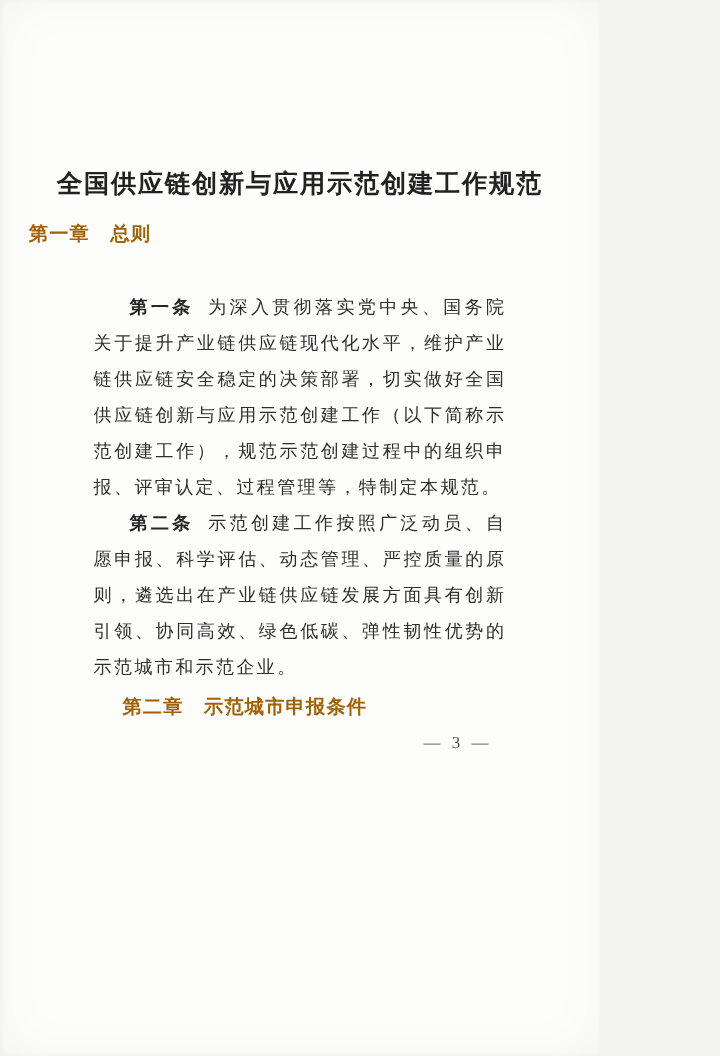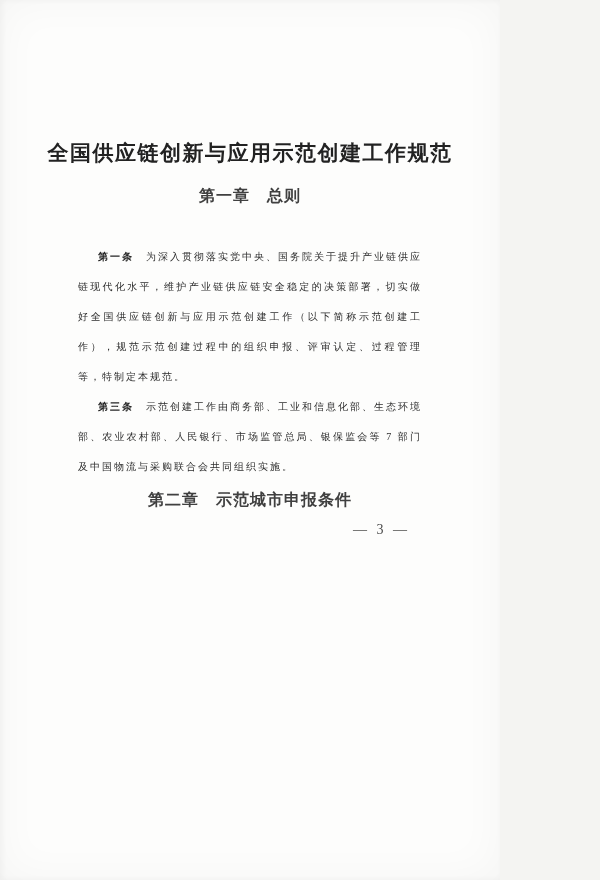--- a/index.html
+++ b/index.html
@@ -19,33 +19,33 @@
   }
   .doc-title {
     text-align: center;
     font-size: 21px;
     font-weight: 700;
     letter-spacing: 1.5px;
     color: #222;
     line-height: 30px;
   }
   .chapter {
-    text-align: center;
     font-size: 16px;
     font-weight: 700;
     letter-spacing: 1px;
-    color: #404040;
+    color: #a16207;
     line-height: 24px;
     margin-top: 16px;
+    margin-left: 24px;
   }
   .content {
     padding: 0 78px;
   }
   .article {
-    font-size: 10px;
+    font-size: 15px;
     line-height: 30px;
     letter-spacing: 2px;
     text-align: justify;
     text-justify: inter-character;
     text-indent: 2em;
     color: #2e2e2e;
   }
   .article.first { margin-top: 34px; }
   .article-label {
     font-weight: 700;
@@ -73,24 +73,24 @@
   <h1 class="doc-title">全国供应链创新与应用示范创建工作规范</h1>
 
   <h2 class="chapter">第一章　总则</h2>
 
   <div class="content">
 
     <p class="article first">
       <span class="article-label">第一条</span><span>为深入贯彻落实党中央、国务院关于提升产业链供应链现代化水平，维护产业链供应链安全稳定的决策部署，切实做好全国供应链创新与应用示范创建工作（以下简称示范创建工作），规范示范创建过程中的组织申报、评审认定、过程管理等，特制定本规范。</span>
     </p>
 
+    <p class="article">
+      <span class="article-label">第二条</span><span>示范创建工作按照广泛动员、自愿申报、科学评估、动态管理、严控质量的原则，遴选出在产业链供应链发展方面具有创新引领、协同高效、绿色低碳、弹性韧性优势的示范城市和示范企业。</span>
+    </p>
 
-    <p class="article">
-      <span class="article-label">第三条</span><span>示范创建工作由商务部、工业和信息化部、生态环境部、农业农村部、人民银行、市场监管总局、银保监会等 7 部门及中国物流与采购联合会共同组织实施。</span>
-    </p>
 
 
     <h2 class="chapter second">第二章　示范城市申报条件</h2>
 
 
     <div class="page-number">— 3 —</div>
 
   </div>
 </div>
 

